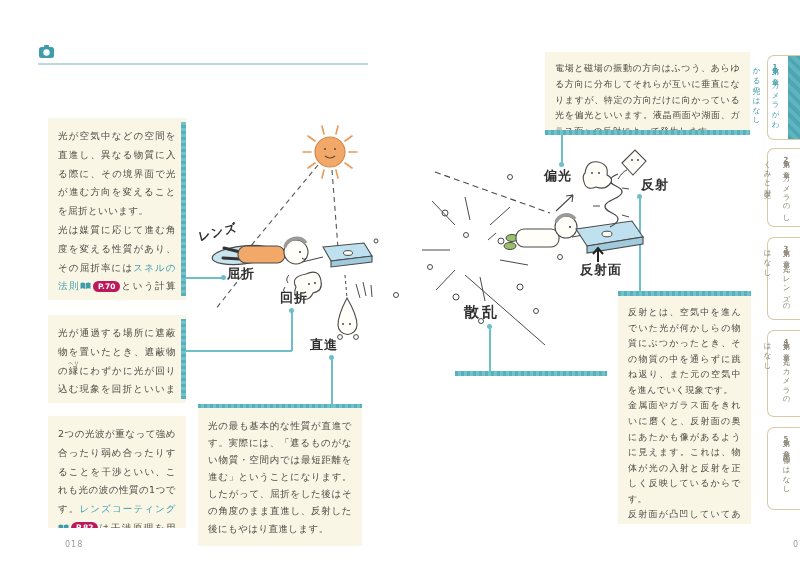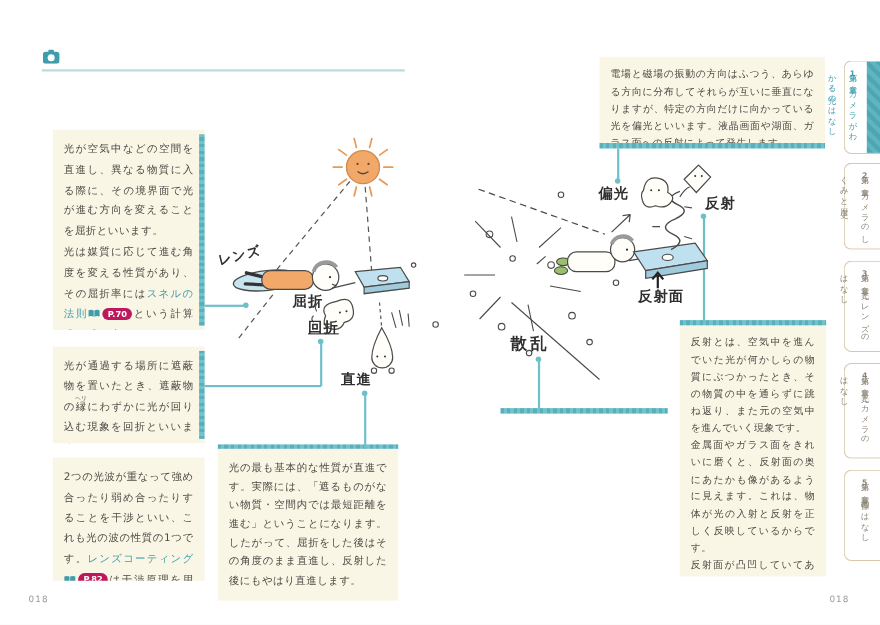--- a/index.html
+++ b/index.html
@@ -39,21 +39,21 @@
   
   .illus-label { position:absolute; font-size:13px; color:#2f2f2f; font-weight:bold; letter-spacing:1px; }
 
   
   .tab { position:absolute; left:767px; width:33px; background:#fff; border:1px solid #d8c9a9; border-right:none; border-radius:7px 0 0 7px; writing-mode:vertical-rl; text-orientation:upright; color:#8a8274; padding:6px 4px; cursor:pointer; }
   .tab-ch { font-size:7px; font-weight:bold; margin-bottom:4px; letter-spacing:1px; }
   .tab-title { font-size:7.5px; letter-spacing:1px; }
   .tab.active { color:#3f9dab; padding-right:15px; }
   .tab.active .tab-strip { position:absolute; right:0; top:0; bottom:0; width:12px; background:repeating-linear-gradient(45deg,#4da7b2 0 4px,#5fb4bf 4px 8px); border-radius:0; }
 
-  .pagenum { position:absolute; font-size:8px; color:#9a9a9a; letter-spacing:1px; }
+  .pagenum { position:absolute; font-size:8px; color:#9a9a9a; letter-spacing:1px;margin-left:39px; }
 
   svg { display:block; }
   .illus { position:absolute; }
 </style>
 </head>
 <body>
 
 <div class="spread">
 
   <svg class="hdr-icon" width="16" height="13" viewBox="0 0 16 13">
@@ -218,22 +218,22 @@
       <circle cx="272" cy="15" r="0.9" fill="#333"></circle>
         <circle cx="278" cy="15" r="0.9" fill="#333"></circle>
       <path d="M258,34 q5,-8 9,-9" fill="none" stroke="#4a4a4a" stroke-width="1"></path>
     </g>
     <g stroke="#222" stroke-width="2" fill="none">
       <path d="M238,117 L238,105 M233,109 L238,103 L243,109"></path>
     </g>
   </svg>
 
   <div class="illus-label" style="left:198px;top:224px;transform:rotate(-14deg);font-size:12px;">レンズ</div>
-  <div class="illus-label" style="left:227px;top:265px;margin-left:39px;">屈折</div>
-  <div class="illus-label" style="left:280px;top:289px;text-decoration:underline;">回折</div>
+  <div class="illus-label" style="left:227px;top:265px;">屈折</div>
+  <div class="illus-label" style="left:280px;top:289px;">回折</div>
   <div class="illus-label" style="left:310px;top:336px;font-family:Liberation Serif, serif;">直進</div>
   <div class="illus-label" style="left:544px;top:167px;">偏光</div>
   <div class="illus-label" style="left:641px;top:176px;">反射</div>
   <div class="illus-label" style="left:580px;top:261px;text-align:center;">反射面</div>
   <div class="illus-label" style="left:464px;top:303px;font-size:15px;letter-spacing:3px;">散乱</div>
 
   <div class="tab active" style="top:55px;height:85px;">
     <span class="tab-ch">第1章</span><span class="tab-title">カメラがわかる光のはなし</span>
     <span class="tab-strip"></span>
   </div>

